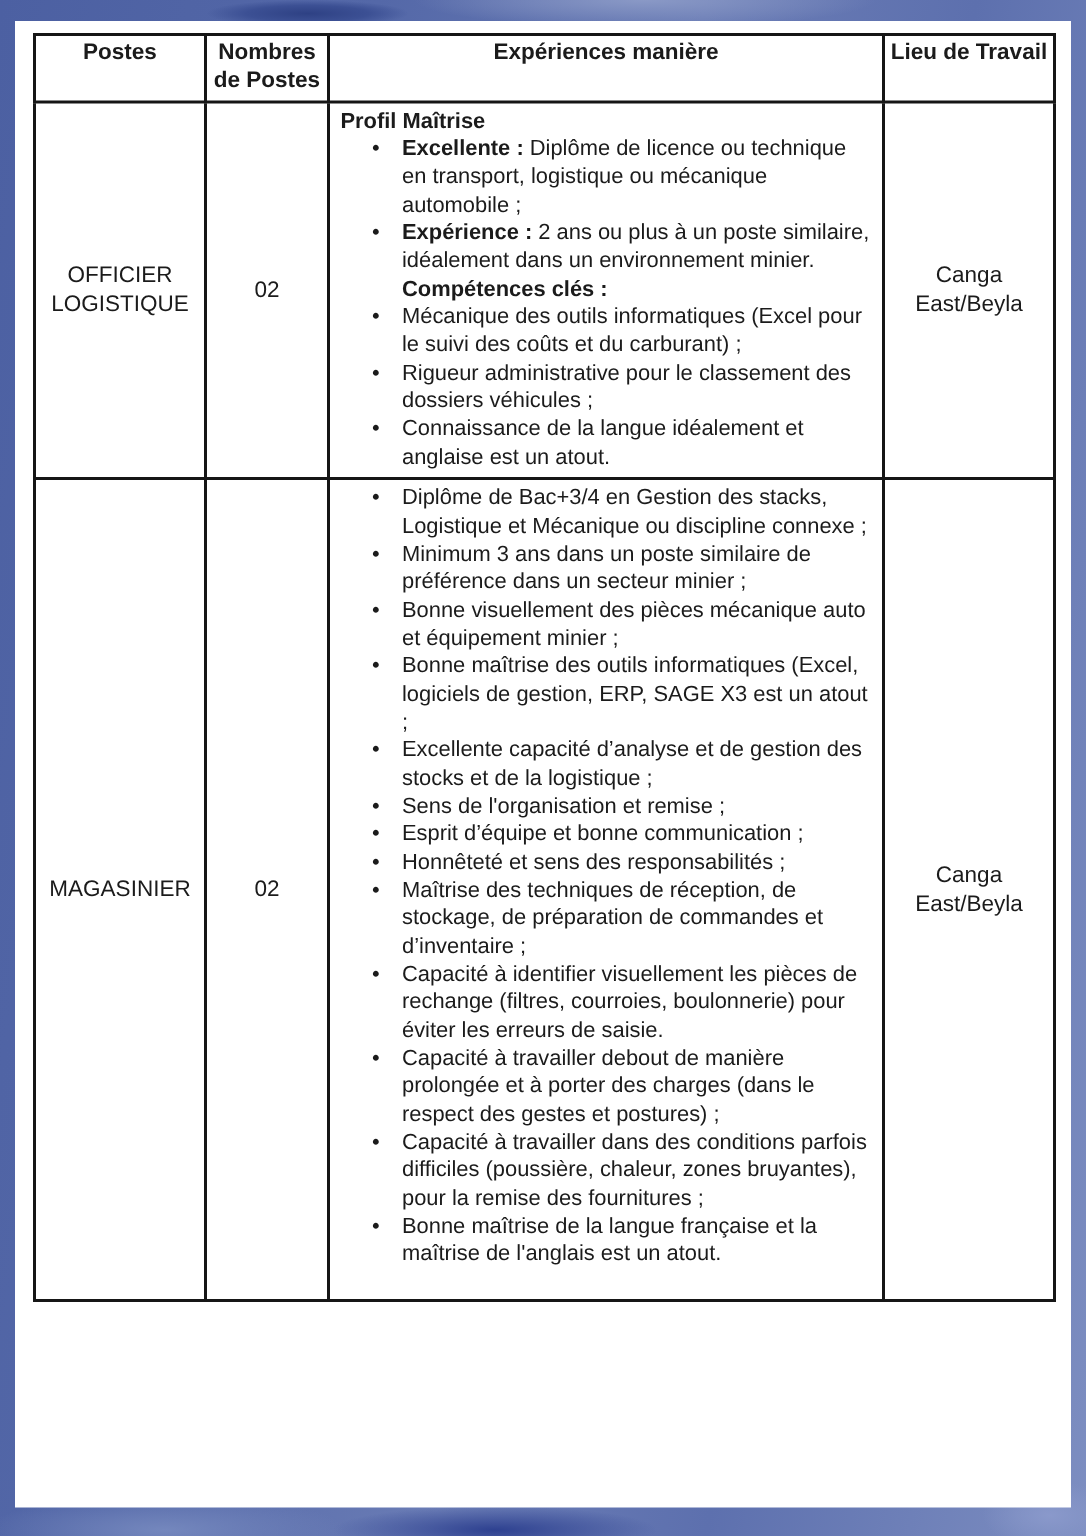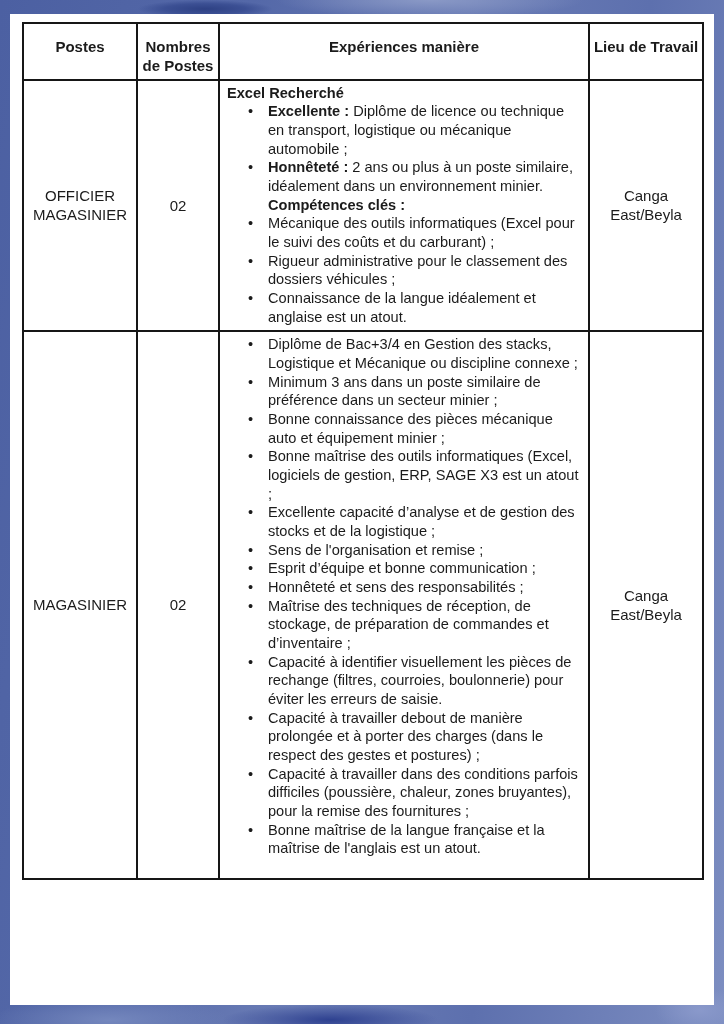--- a/index.html
+++ b/index.html
@@ -33,21 +33,21 @@
   table.jobs col.c-exp   { width: 370px; }
   table.jobs col.c-lieu  { width: 114px; }
   table.jobs th, table.jobs td {
     border: 2px solid #161616;
   }
   table.jobs th {
     font-size: 15px;
     font-weight: bold;
     text-align: center;
     vertical-align: top;
-    padding: 14px 2px 3px 2px;
+    padding: 2px 2px 3px 2px;
     line-height: 1.25;
     height: 35px;
   }
   td.cell-poste, td.cell-count, td.cell-lieu {
     text-align: center;
     vertical-align: middle;
     font-size: 15px;
     line-height: 1.3;
     padding: 2px;
   }
@@ -85,32 +85,32 @@
     <thead>
       <tr>
         <th>Postes</th>
         <th>Nombres de Postes</th>
         <th>Expériences manière</th>
         <th>Lieu de Travail</th>
       </tr>
     </thead>
     <tbody>
       <tr class="row-1">
-        <td class="cell-poste">OFFICIER MAGASINIER</td>
+        <td class="cell-poste">OFFICIER LOGISTIQUE</td>
         <td class="cell-count">02</td>
         <td class="cell-exp">
-          <div class="exp-intro">Excel Recherché</div>
+          <div class="exp-intro">Profil Maîtrise</div>
           <div>
               <div class="exp-item">
                 <span class="bullet-marker">•</span>
                 <span class="item-text"><b>Excellente : </b>Diplôme de licence ou technique en transport, logistique ou mécanique automobile ;</span>
               </div>
               <div class="exp-item">
                 <span class="bullet-marker">•</span>
-                <span class="item-text"><b>Honnêteté : </b>2 ans ou plus à un poste similaire, idéalement dans un environnement minier.</span>
+                <span class="item-text"><b>Expérience : </b>2 ans ou plus à un poste similaire, idéalement dans un environnement minier.</span>
               </div>
               <div class="exp-item no-bullet">
                 <span class="bullet-marker"></span>
                 <span class="item-text"><b>Compétences clés :</b></span>
               </div>
               <div class="exp-item">
                 <span class="bullet-marker">•</span>
                 <span class="item-text">Mécanique des outils informatiques (Excel pour le suivi des coûts et du carburant) ;</span>
               </div>
               <div class="exp-item">
@@ -133,21 +133,21 @@
               <div class="exp-item">
                 <span class="bullet-marker">•</span>
                 <span class="item-text">Diplôme de Bac+3/4 en Gestion des stacks, Logistique et Mécanique ou discipline connexe ;</span>
               </div>
               <div class="exp-item">
                 <span class="bullet-marker">•</span>
                 <span class="item-text">Minimum 3 ans dans un poste similaire de préférence dans un secteur minier ;</span>
               </div>
               <div class="exp-item">
                 <span class="bullet-marker">•</span>
-                <span class="item-text">Bonne connaissance des pièces mécanique auto et équipement minier ;</span>
+                <span class="item-text">Bonne visuellement des pièces mécanique auto et équipement minier ;</span>
               </div>
               <div class="exp-item">
                 <span class="bullet-marker">•</span>
                 <span class="item-text">Bonne maîtrise des outils informatiques (Excel, logiciels de gestion, ERP, SAGE X3 est un atout ;</span>
               </div>
               <div class="exp-item">
                 <span class="bullet-marker">•</span>
                 <span class="item-text">Excellente capacité d’analyse et de gestion des stocks et de la logistique ;</span>
               </div>
               <div class="exp-item">

